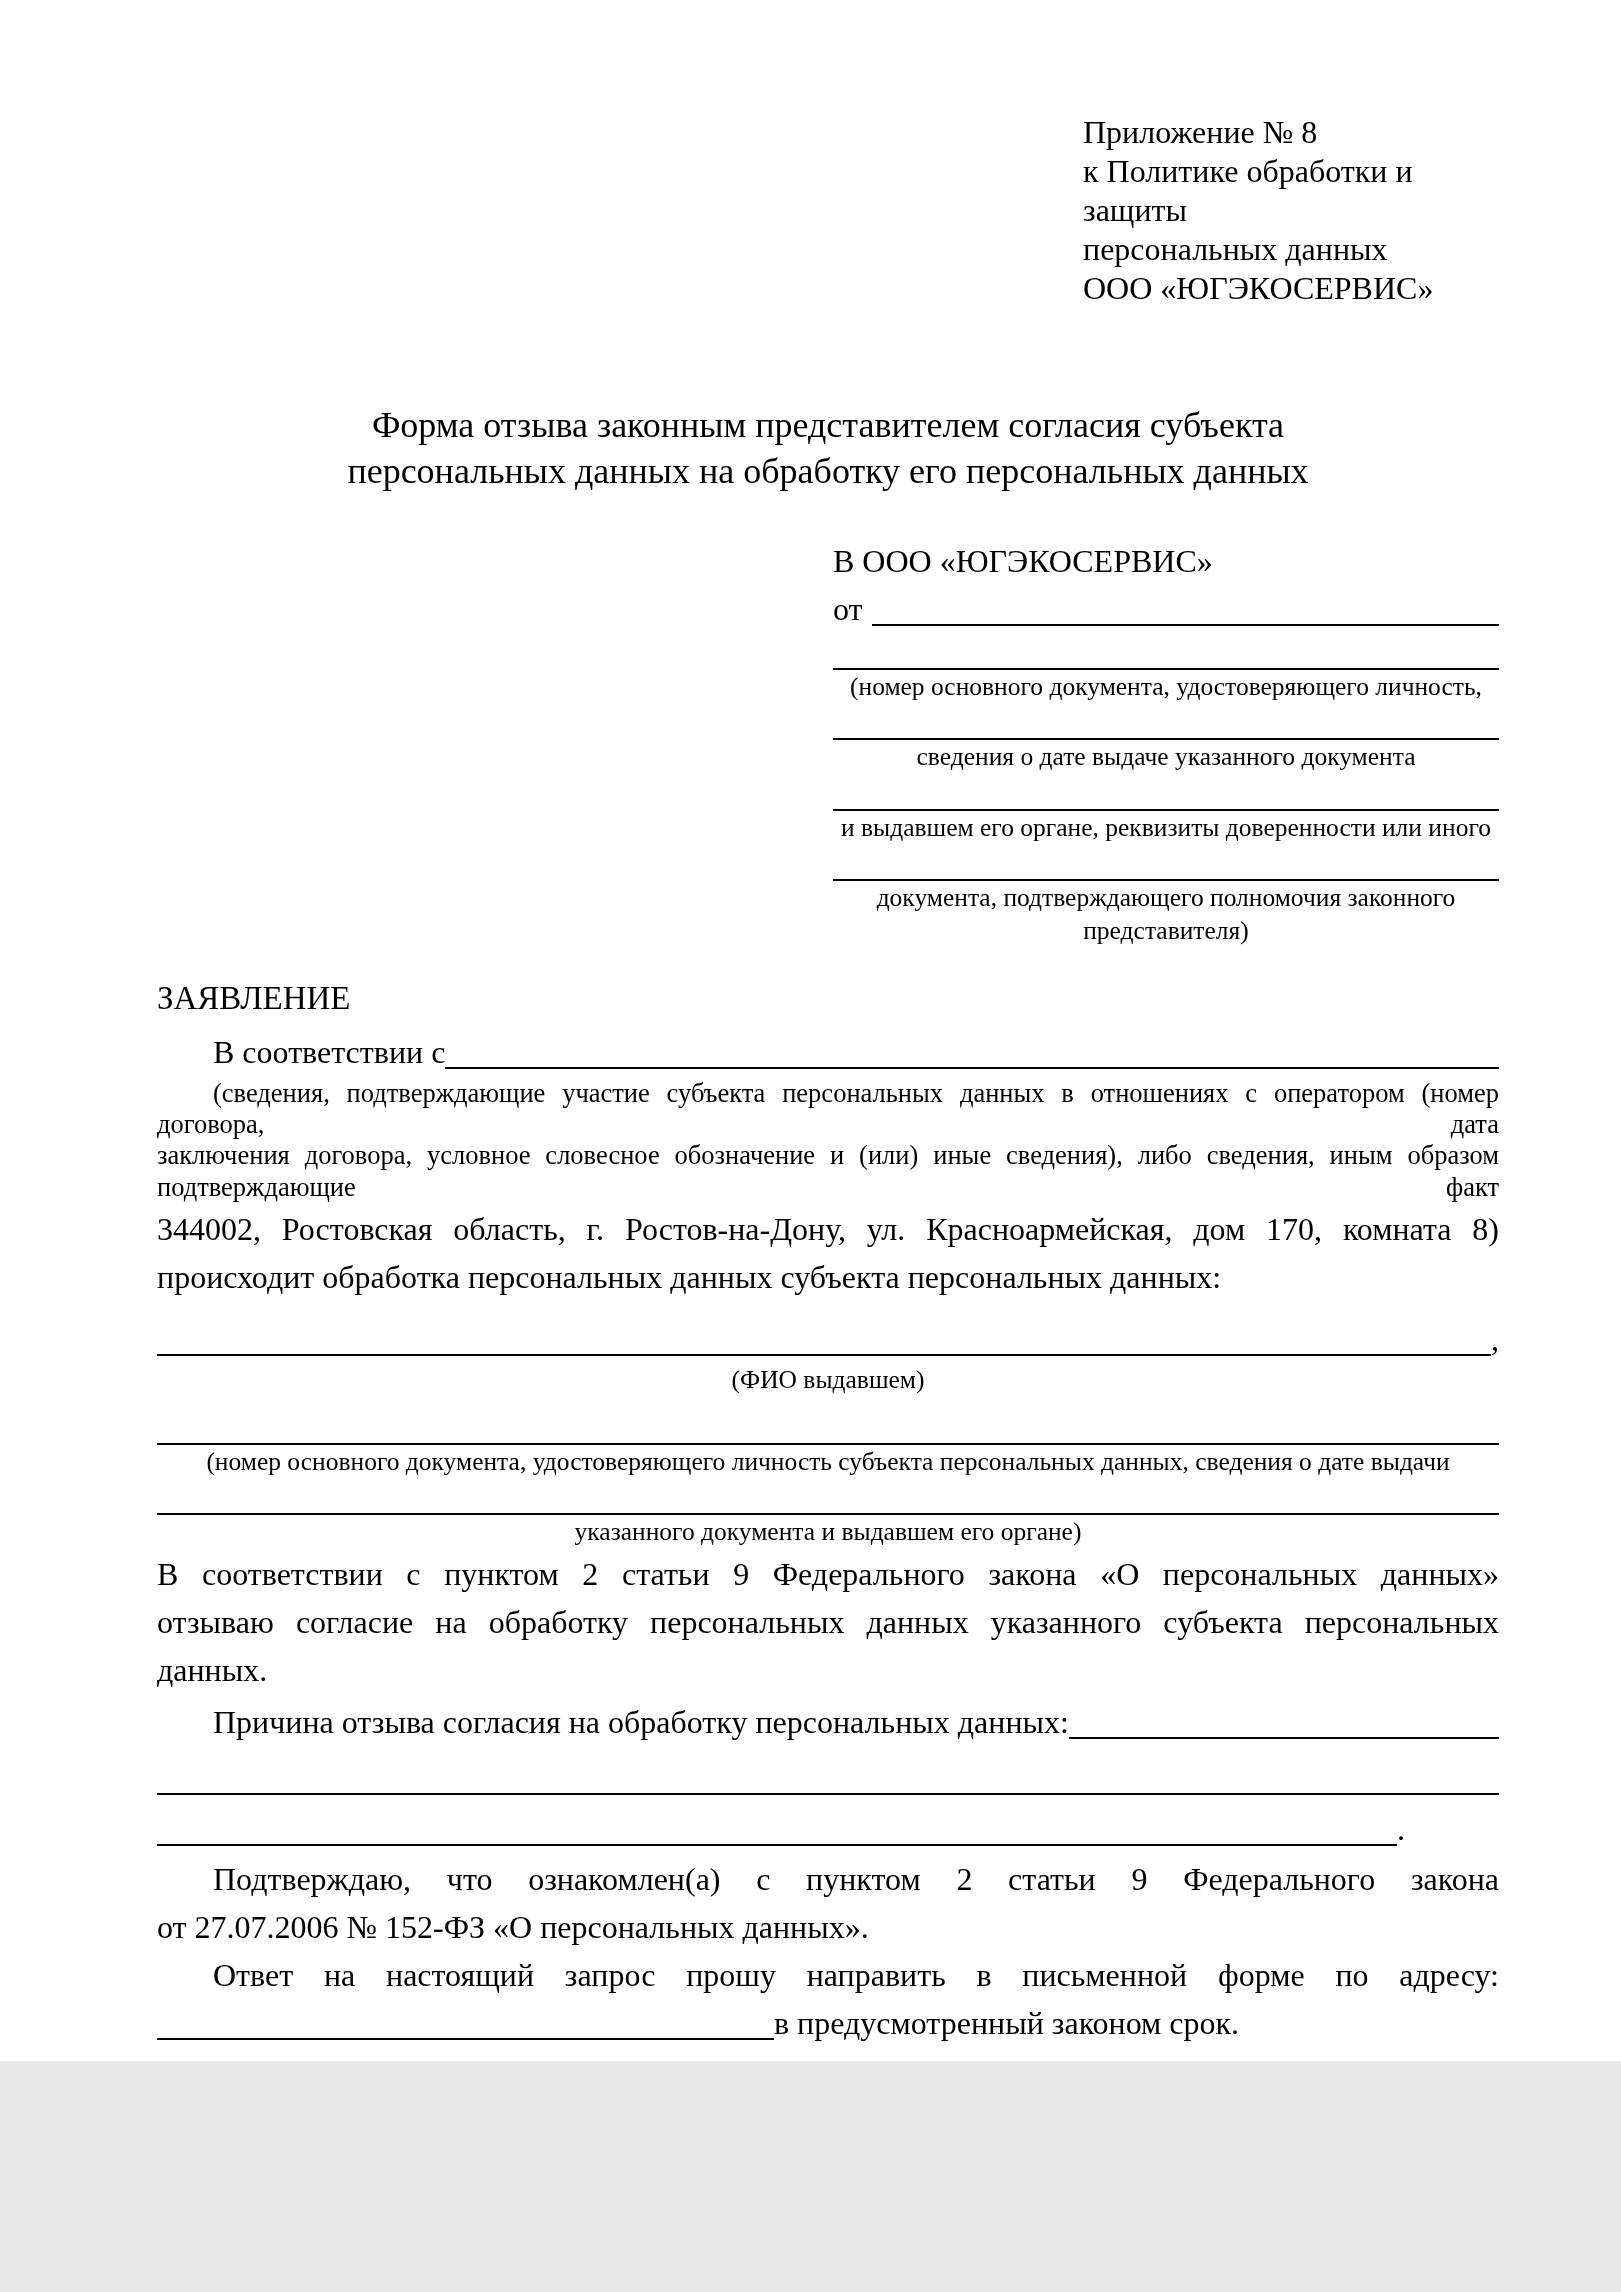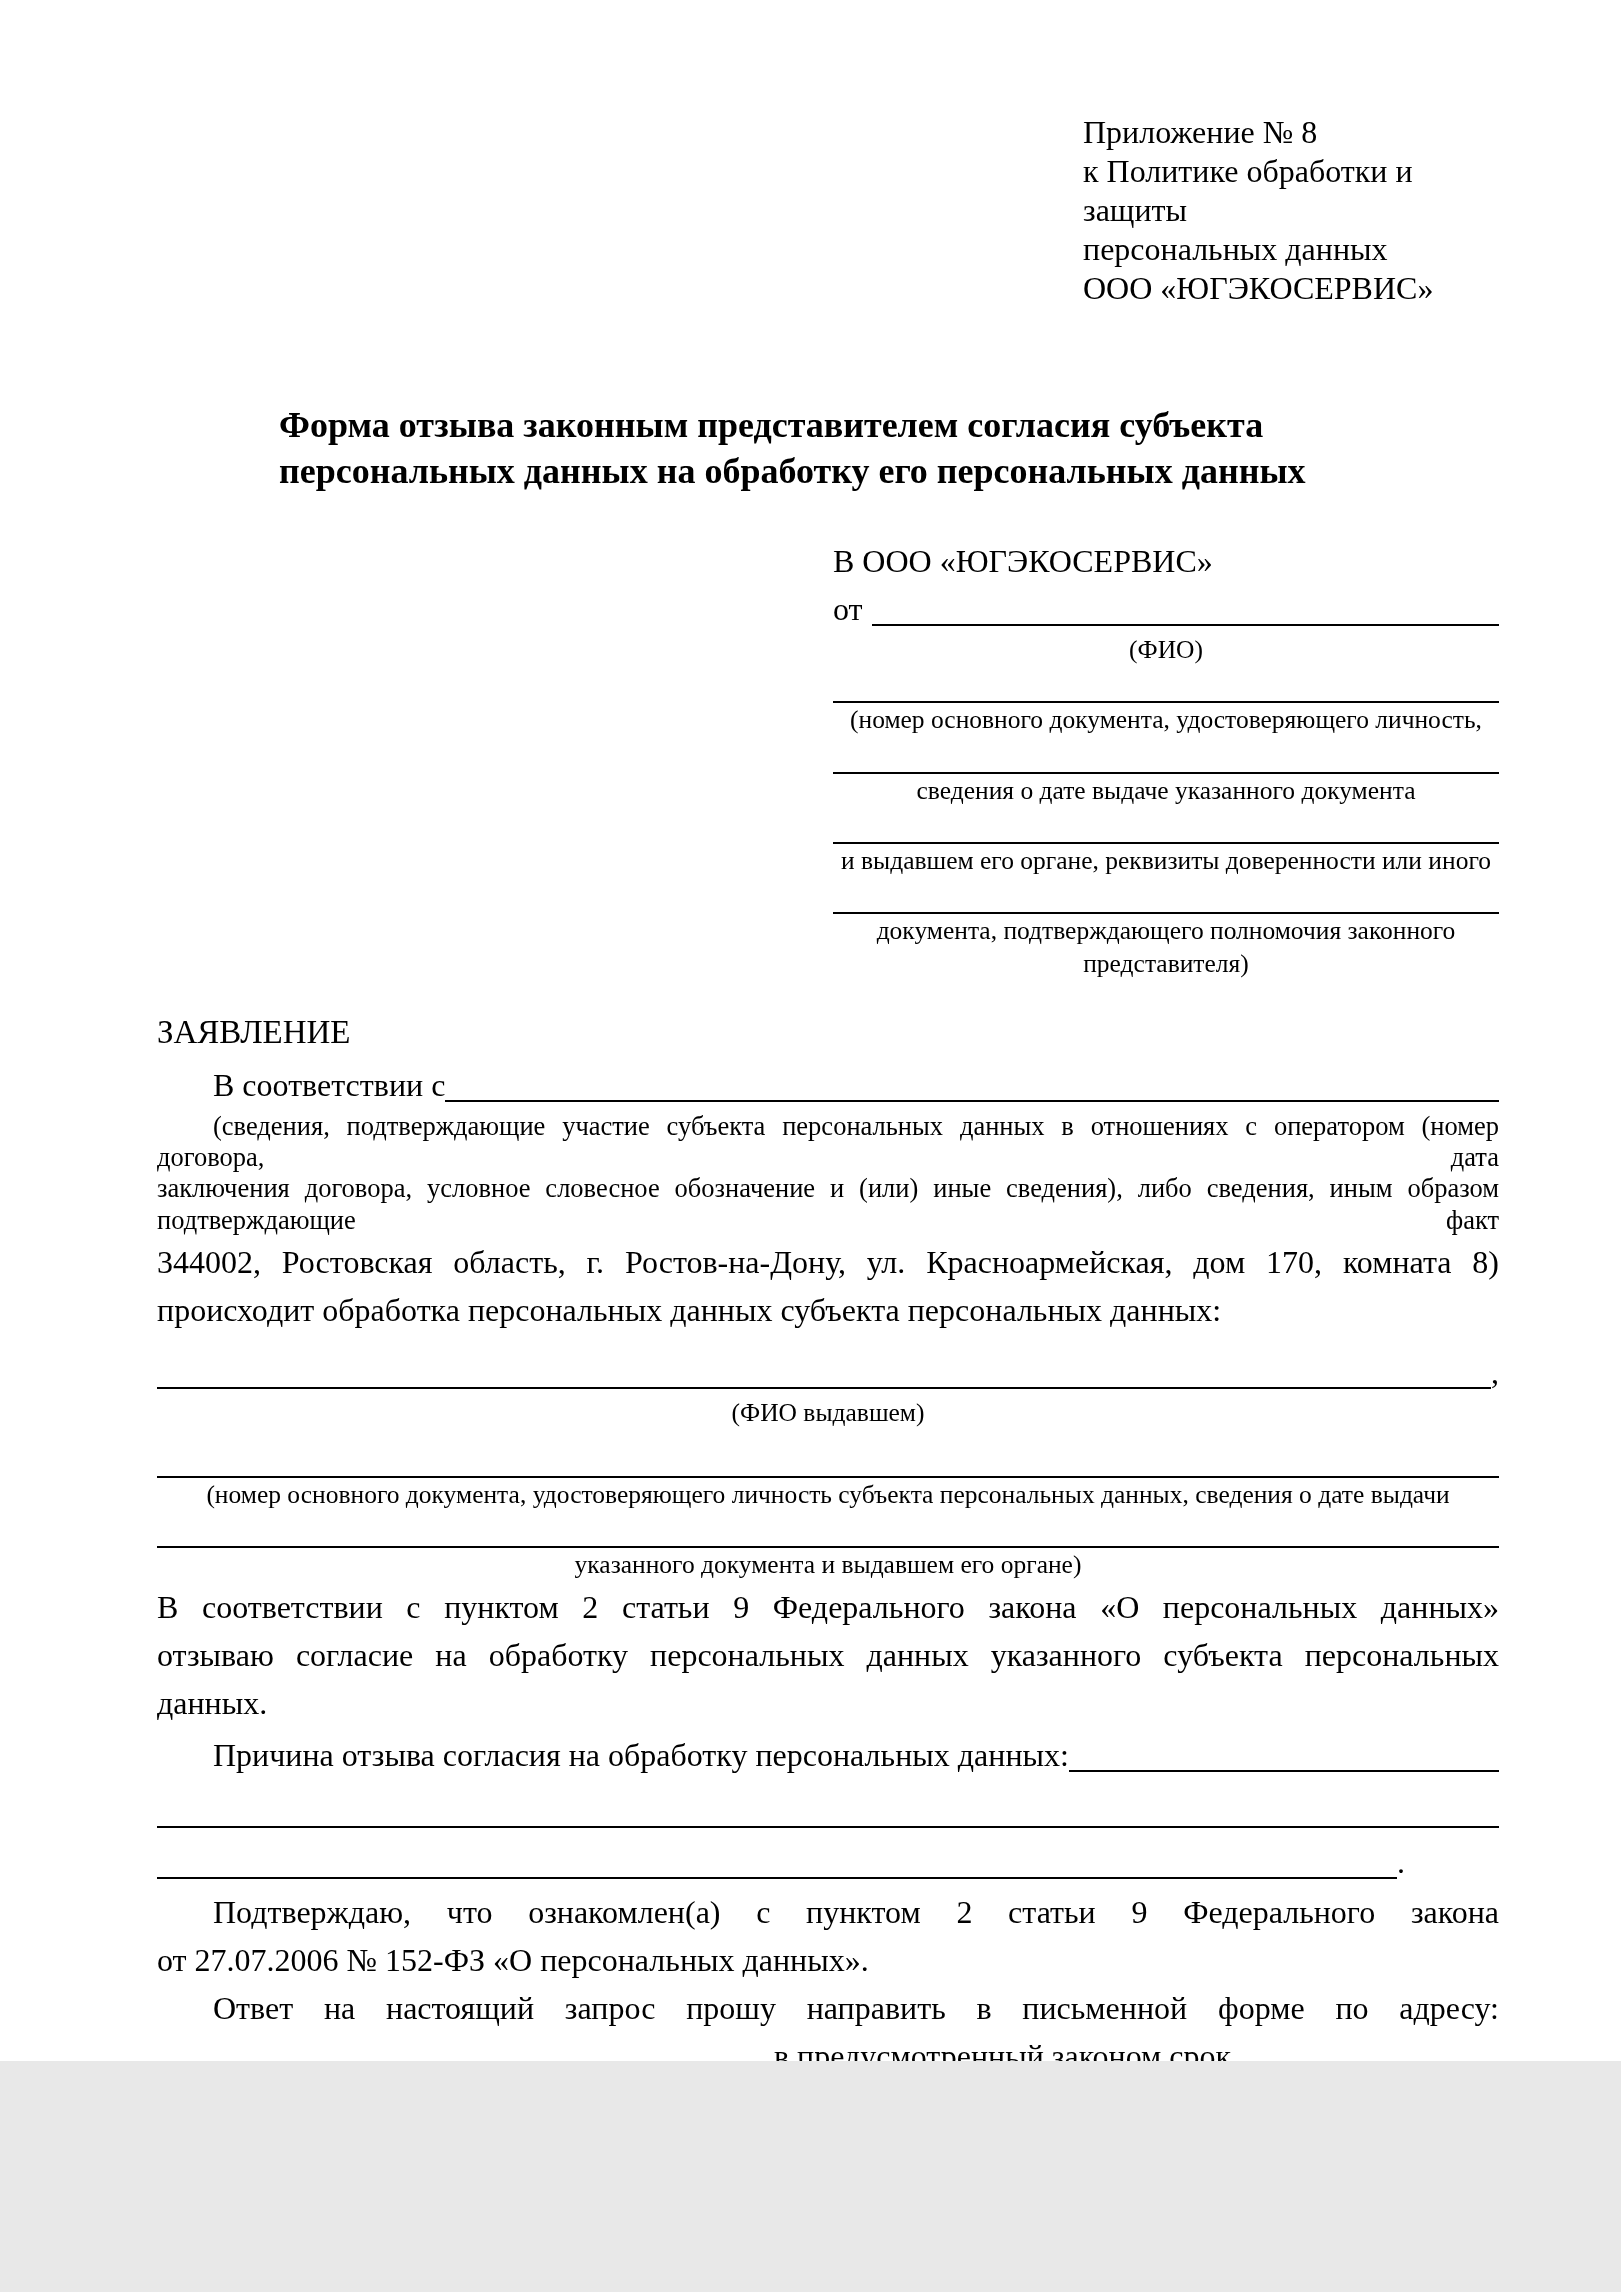--- a/index.html
+++ b/index.html
@@ -15,21 +15,22 @@
     box-sizing:border-box;
     padding:113px 122px 0 157px;
     overflow:hidden;
   }
   
   .appendix { margin-left:926px; line-height:1.22; }
   
   .title {
     margin:94px auto 0 auto;
     max-width:1098px;
-    font-weight:bold;
+    text-align:center;
+    font-weight:normal;
     font-size:36px;
     line-height:1.28;
   }
   
   .addressee { margin-top:43px; margin-left:676px; }
   .row { display:flex; align-items:flex-end; }
   .blank { border-bottom:2.9px solid #000; }
   .row .blank { flex:1 1 auto; margin-bottom:6.9px; }
   .row .lbl { white-space:nowrap; }
   .from-row .lbl { margin-right:9.8px; }
@@ -63,21 +64,20 @@
   </div>
 
   <div class="title">Форма отзыва законным представителем согласия субъекта персональных данных на обработку его персональных данных</div>
 
   <div class="addressee">
     <div>В ООО «ЮГЭКОСЕРВИС»</div>
     <div class="row from-row">
       <span class="lbl">от</span>
       <span class="blank"></span>
     </div>
-    <div class="cap">(ФИО)</div>
 
     <div class="hr"></div>
     <div class="cap">(номер основного документа, удостоверяющего личность,</div>
 
     <div class="hr"></div>
     <div class="cap">сведения о дате выдаче указанного документа</div>
 
     <div class="hr"></div>
     <div class="cap">и выдавшем его органе, реквизиты доверенности или иного</div>
 

